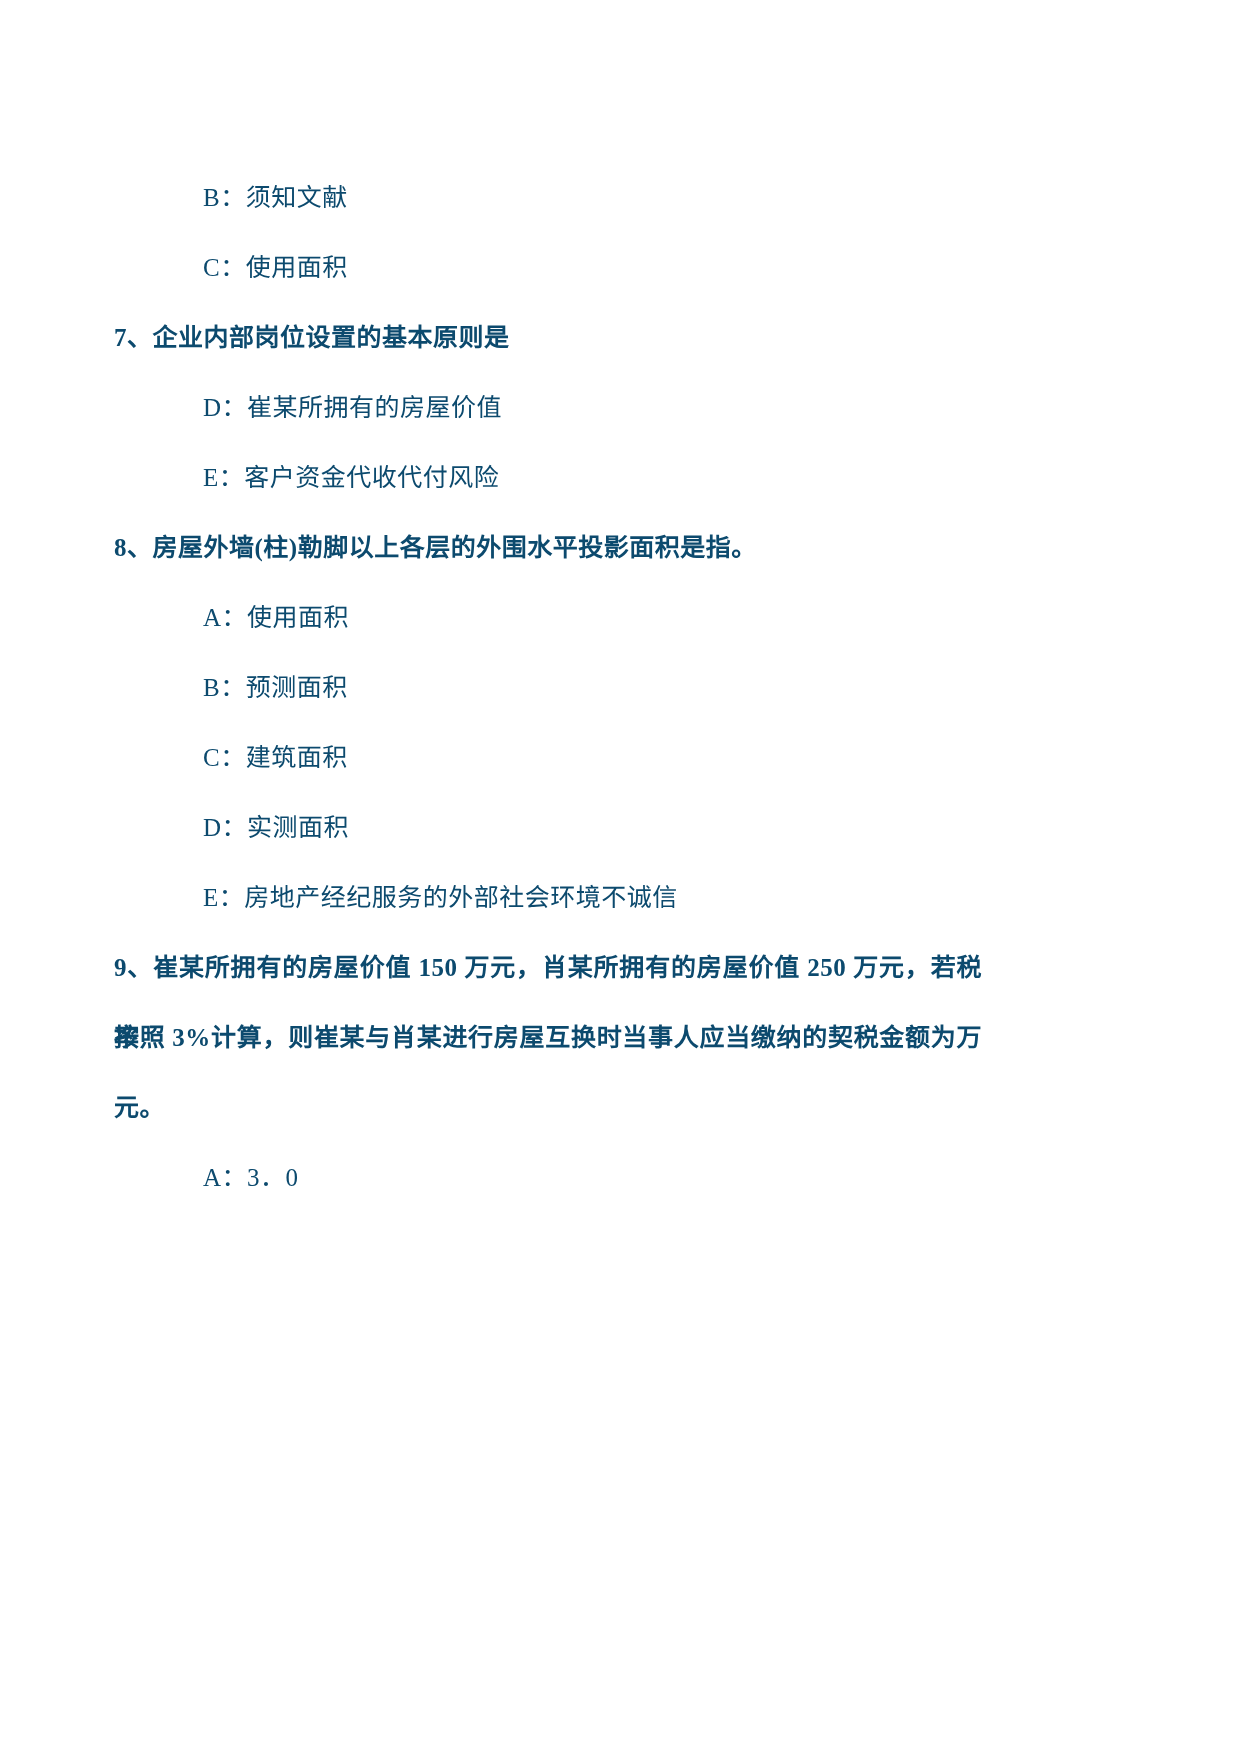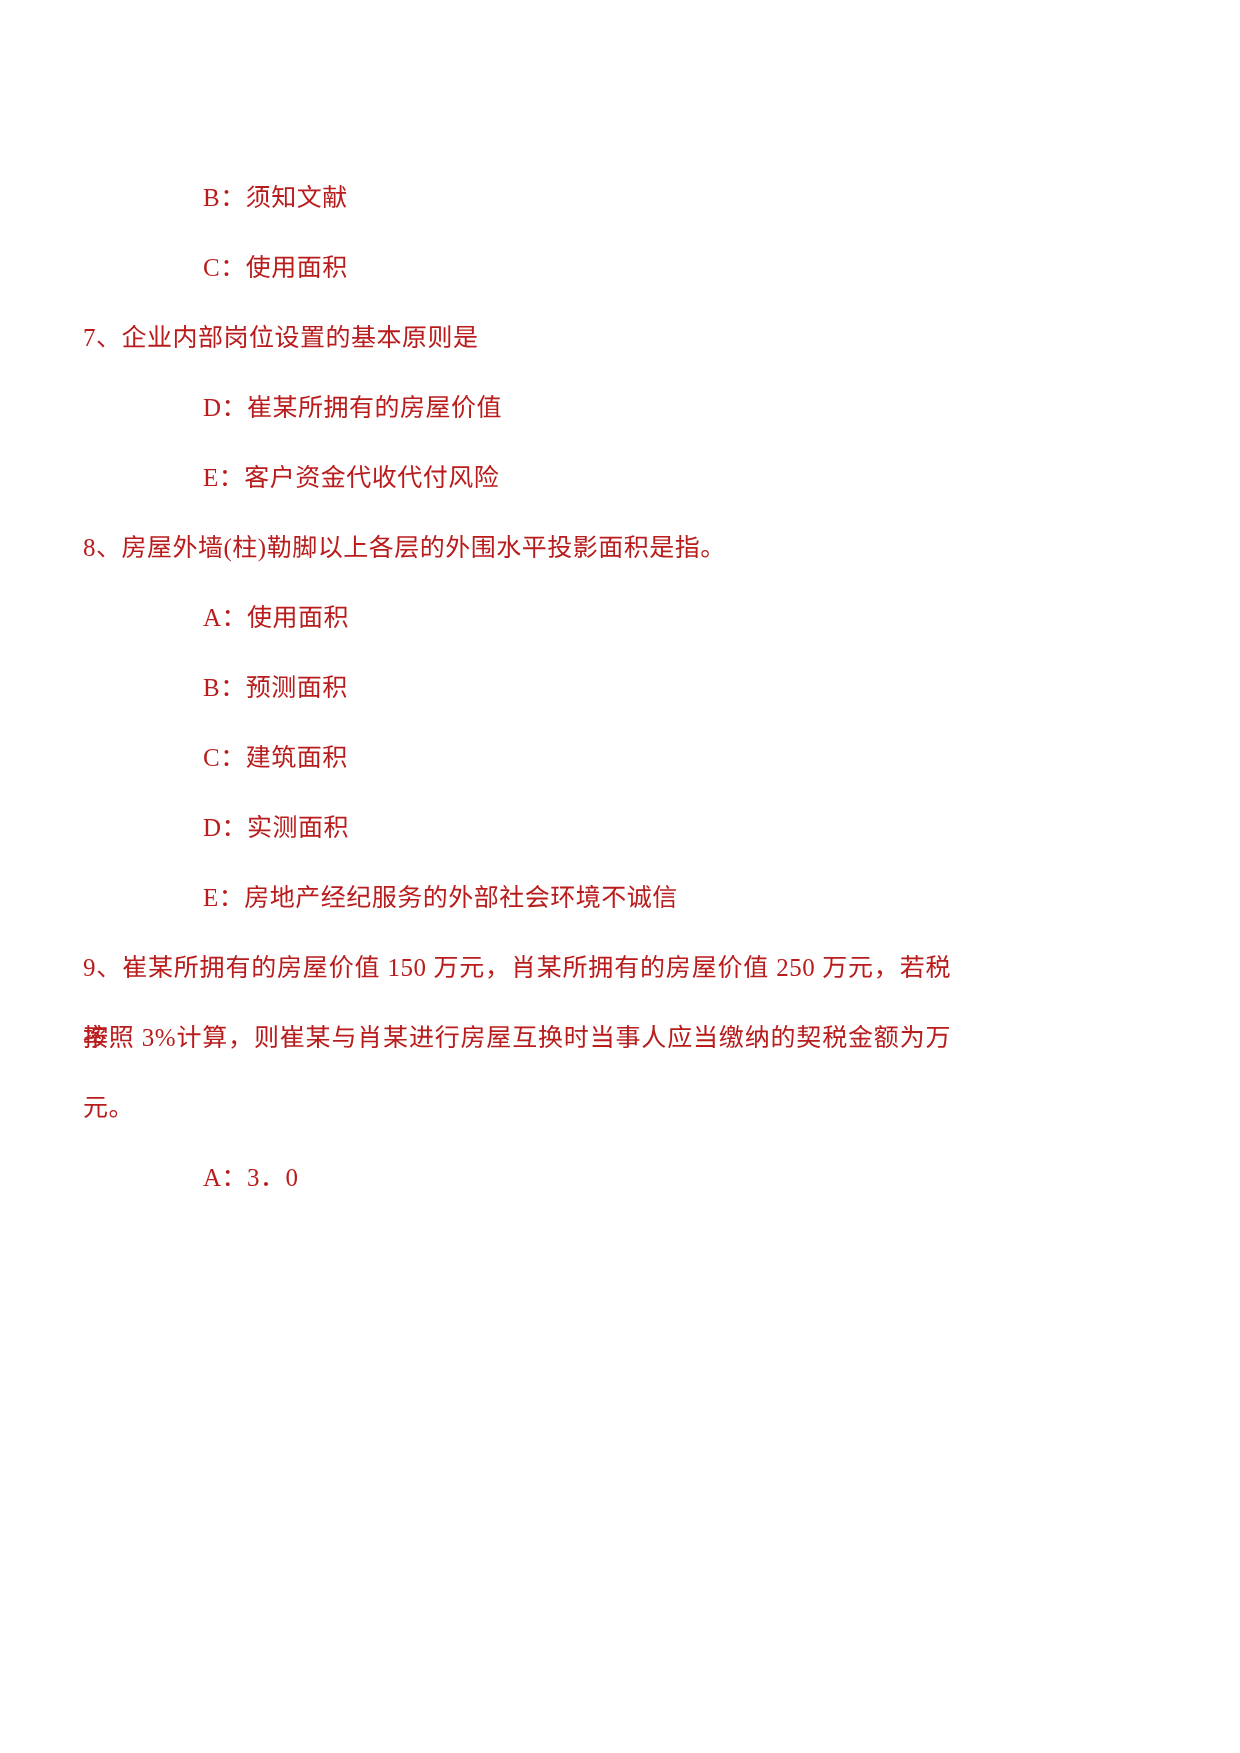--- a/index.html
+++ b/index.html
@@ -7,34 +7,35 @@
     padding: 0;
     background: #ffffff;
   }
   .page {
     position: relative;
     width: 1240px;
     height: 1748px;
     background: #ffffff;
     overflow: hidden;
     font-family: "Liberation Serif", "DejaVu Serif", serif;
-    color: #b91c1c;
+    color: #0c4a6e;
   }
   .doc {
     padding-top: 163px;
   }
   .line {
     font-size: 25px;
     line-height: 70px;
     height: 70px;
     white-space: nowrap;
     letter-spacing: 0.5px;
   }
   .q {
-    padding-left: 83px;
+    padding-left: 114px;
+    font-weight: bold;
   }
   .opt {
     padding-left: 203px;
   }
   .wide {
     white-space: normal;
     width: 868px;
     text-align: justify;
     text-align-last: justify;
   }

